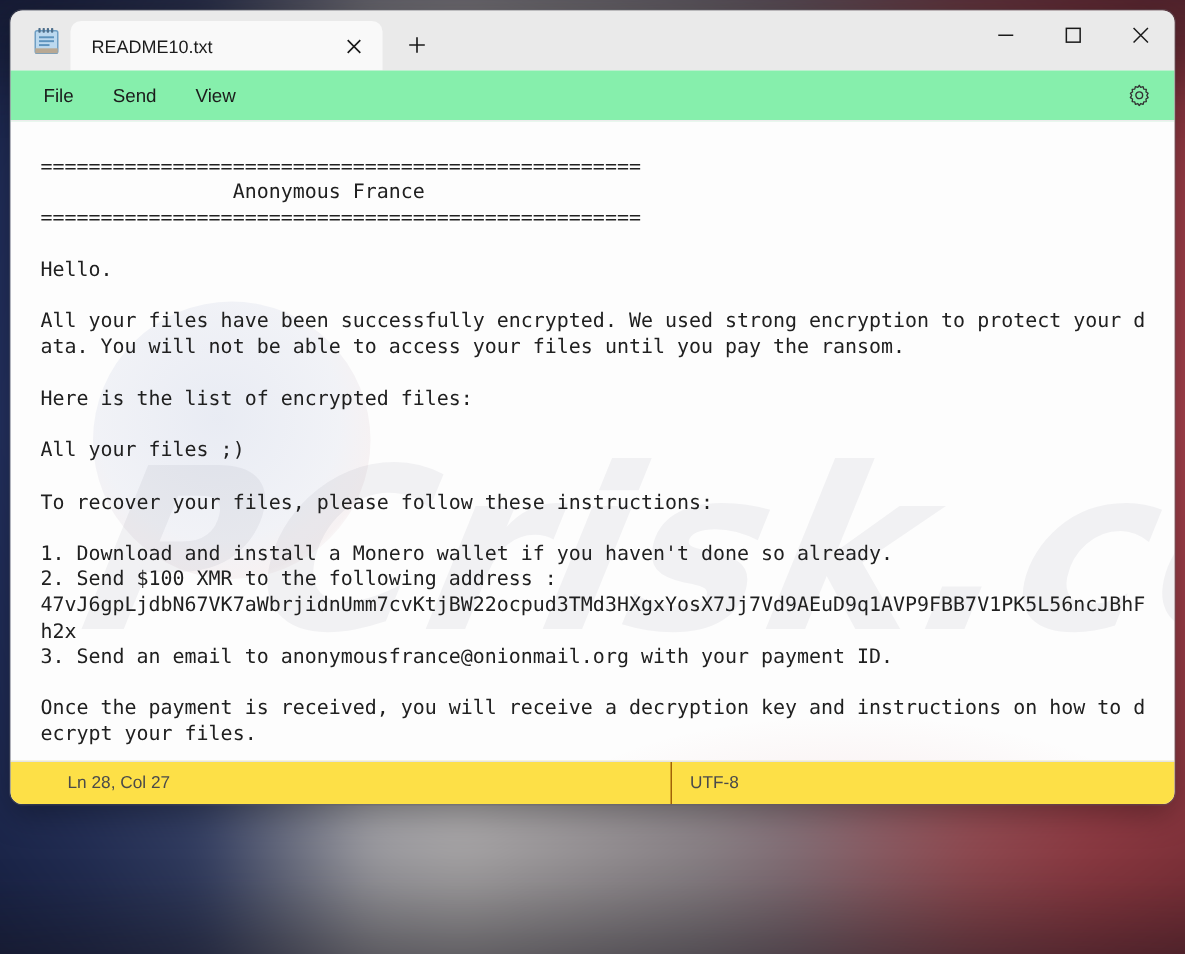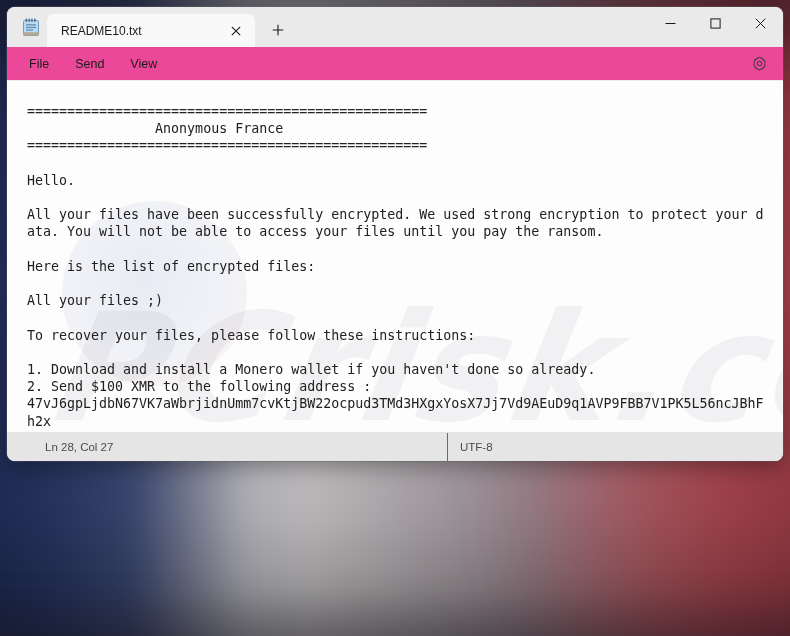--- a/index.html
+++ b/index.html
@@ -54,21 +54,21 @@
     background: linear-gradient(0deg, rgba(25,22,32,0.55), rgba(25,22,32,0.0));
     filter: blur(10px);
   }
 
   
   #notepad-window {
     position: absolute;
     left: 7px;
     top: 7px;
     width: 776px;
-    height: 454px;
+    height: 529px;
     background: #f9f9f9;
     border-radius: 8px;
     box-shadow: 0 6px 22px rgba(0,0,0,0.35), 0 0 0 1px rgba(120,120,130,0.35);
     overflow: hidden;
     display: flex;
     flex-direction: column;
     justify-content: center;
   }
 
   
@@ -151,21 +151,21 @@
     height: 32px;
     display: flex;
     align-items: center;
     justify-content: center;
     color: #1a1a1a;
   }
 
   
   .menubar {
     height: 33px;
-    background: #ec4899;
+    background: #86efac;
     display: flex;
     align-items: center;
     padding-left: 10px;
     position: relative;
     flex: 0 0 auto;
     border-bottom: 1px solid #ececec;
   }
   .menu-item {
     font-size: 12.5px;
     color: #1b1b1b;
@@ -238,21 +238,21 @@
     color: #202020;
     white-space: pre-wrap;
     word-break: break-all;
     letter-spacing: 0px;
   }
 
   
   .statusbar {
     height: 28px;
     flex: 0 0 auto;
-    background: #e5e5e5;
+    background: #fde047;
     border-top: 1px solid #e3e3e3;
     display: flex;
     align-items: center;
     font-size: 11.5px;
     color: #4a4a4a;
   }
   .sb-cell {
     padding: 0 12px;
     display: flex;
     align-items: center;

